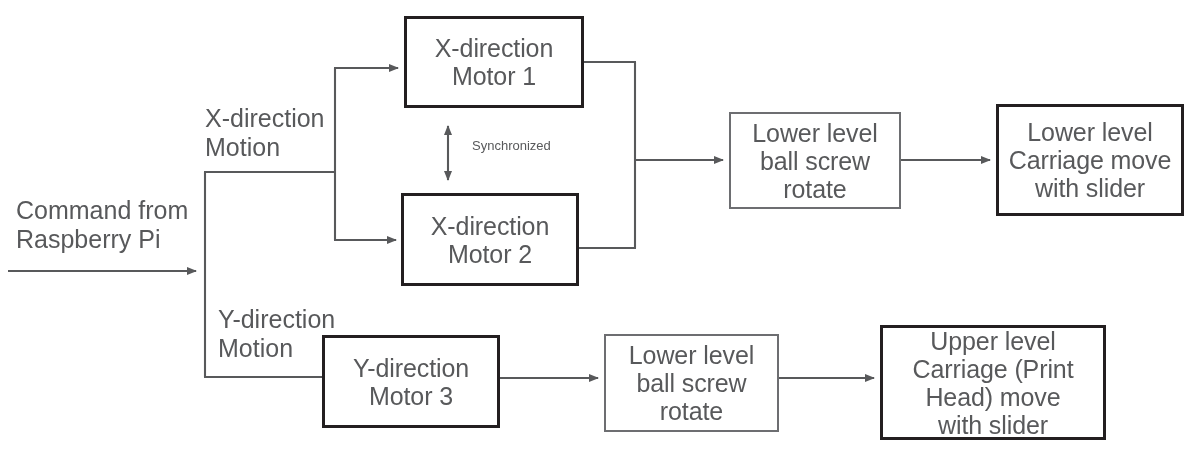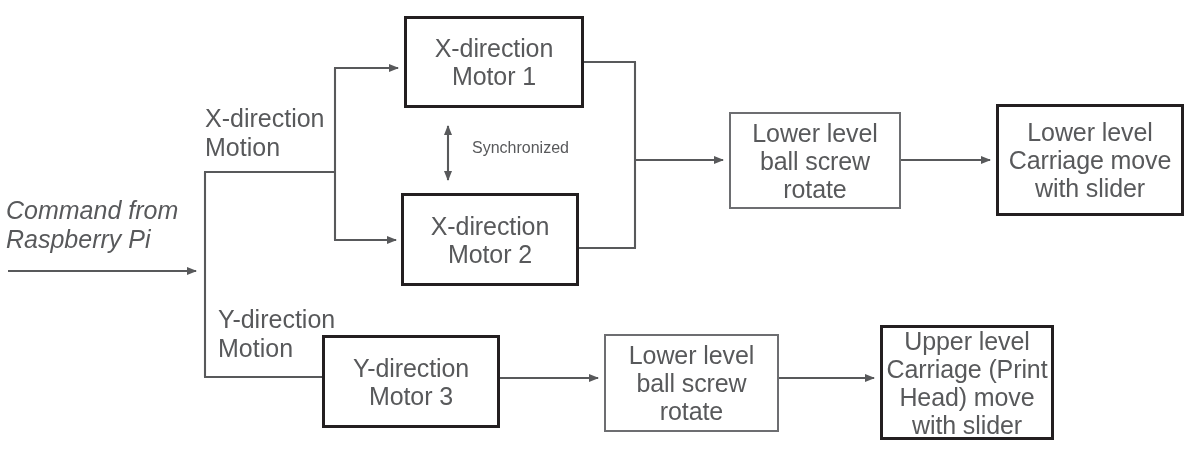--- a/index.html
+++ b/index.html
@@ -47,21 +47,21 @@
   .free-label {
     position: absolute;
     color: #58595b;
     font-family: "Liberation Sans", sans-serif;
     font-size: 25px;
     line-height: 1.15;
     white-space: pre-line;
     text-align: left;
   }
   .free-label.small {
-    font-size: 16px;
+    font-size: 13px;
     line-height: 1.15;
   }
 </style>
 </head>
 <body>
 
 <div id="diagram-root">
 
   <svg id="diagram-svg" viewBox="0 0 1191 464" xmlns="http://www.w3.org/2000/svg">
     <defs>
@@ -97,21 +97,21 @@
       <line x1="634" y1="160" x2="723" y2="160" marker-end="url(#arrowhead)"></line>
 
       <line x1="901" y1="160" x2="990" y2="160" marker-end="url(#arrowhead)"></line>
 
       <line x1="500" y1="378" x2="598" y2="378" marker-end="url(#arrowhead)"></line>
 
       <line x1="779" y1="378" x2="874" y2="378" marker-end="url(#arrowhead)"></line>
     </g>
   </svg>
 
-  <div class="free-label" style="left:6px; top:196px;font-style:italic;">Command from
+  <div class="free-label" style="left:16px; top:196px;">Command from
 Raspberry Pi</div>
 
 
   <div class="free-label" style="left:205px; top:104px;">X-direction
 Motion</div>
 
   <div class="free-label" style="left:218px; top:305px;">Y-direction
 Motion</div>
 
   <div class="free-label small" style="left:472px; top:139px;">Synchronized</div>
@@ -130,18 +130,18 @@
 Carriage move
 with slider</div>
 
   <div class="node-box strong" style="left:322px; top:335px; width:178px; height:93px;">Y-direction
 Motor 3</div>
 
   <div class="node-box" style="left:604px; top:334px; width:175px; height:98px;">Lower level
 ball screw
 rotate</div>
 
-  <div class="node-box strong" style="left:880px; top:325px; width:174px; height:115px;">Upper level
+  <div class="node-box strong" style="left:880px; top:325px; width:226px; height:115px;">Upper level
 Carriage (Print
 Head) move
 with slider</div>
 
 </div>
 
 </body></html>

